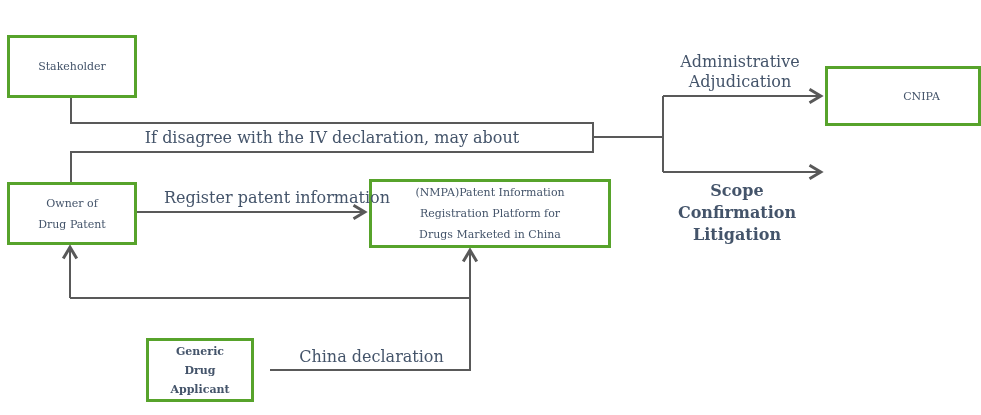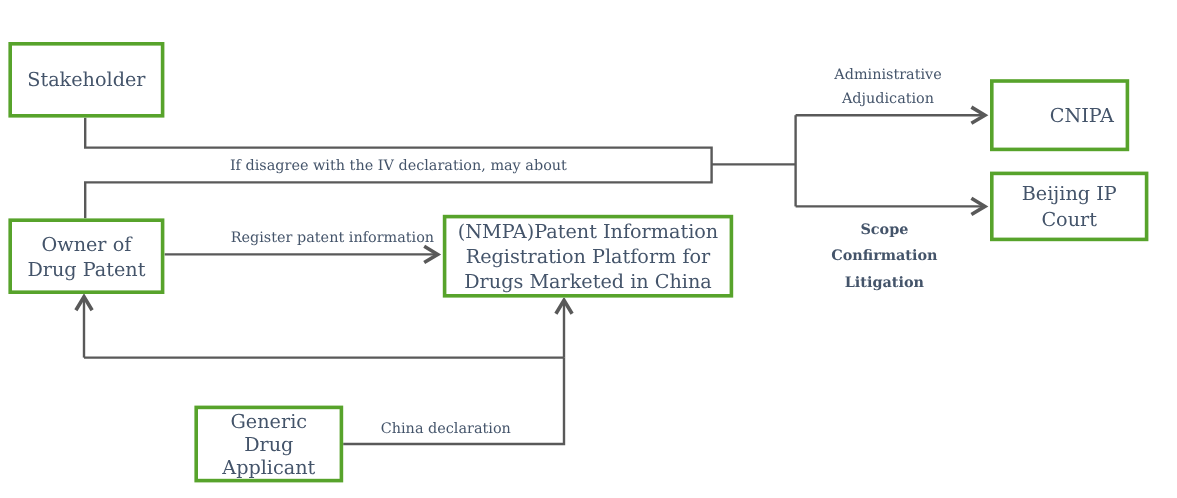--- a/index.html
+++ b/index.html
@@ -18,32 +18,32 @@
   }
   .connector-layer{position:absolute;left:0;top:0;}
   .edge{stroke:var(--connector);stroke-width:2;fill:none;}
   .arrowhead{stroke:var(--connector);stroke-width:2;fill:none;}
   .node{
     position:absolute;box-sizing:border-box;
     border:3px solid var(--node-border);
     background:var(--background);color:var(--text);
     display:flex;align-items:center;justify-content:center;
     text-align:center;white-space:pre;
-    font-size:16px;line-height:21px;
+    font-size:11px;line-height:21px;
   }
   #node-stakeholder{left:7px;top:35px;width:130px;height:63px;}
   #node-owner{left:7px;top:182px;width:130px;height:63px;}
   #node-platform{left:369px;top:179px;width:242px;height:69px;}
-  #node-generic{left:162px;top:338px;width:124px;height:64px;line-height:19px;}
-  #node-cnipa{left:825px;top:66px;width:116px;height:60px;padding-left:37px;}
+  #node-generic{left:146px;top:338px;width:108px;height:64px;line-height:19px;font-weight:bold;}
+  #node-cnipa{left:825px;top:66px;width:156px;height:60px;padding-left:37px;}
   #node-court{left:825px;top:143px;width:132px;height:58px;}
   .elabel{
     position:absolute;color:var(--text);
     display:flex;align-items:center;justify-content:center;
-    text-align:center;white-space:pre;font-size:12px;line-height:20px;
+    text-align:center;white-space:pre;font-size:16px;line-height:20px;
   }
   #label-disagree{left:71px;top:123px;width:522px;height:29px;}
   #label-register{left:137px;top:186px;width:232px;height:23px;margin-left:24px;}
   #label-notify{left:73px;top:276px;width:394px;height:21px;}
   #label-make{left:273px;top:346px;width:197px;height:21px;}
   #label-admin{left:657px;top:51px;width:166px;height:42px;}
   #label-scope{left:654px;top:179px;width:166px;height:68px;line-height:22px;font-weight:bold;}
 </style>
 </head>
 <body>
@@ -72,22 +72,20 @@
   <div class="node" id="node-stakeholder">Stakeholder</div>
   <div class="node" id="node-platform">(NMPA)Patent Information
 Registration Platform for
 Drugs Marketed in China</div>
   <div class="node" id="node-owner">Owner of
 Drug Patent</div>
   <div class="node" id="node-generic">Generic
 Drug
 Applicant</div>
   <div class="node" id="node-cnipa">CNIPA</div>
-  <div class="node" id="node-court">Beijing IP
-Court</div>
 
   <div class="elabel" id="label-disagree">If disagree with the IV declaration, may about</div>
   <div class="elabel" id="label-register">Register patent information</div>
   <div class="elabel" id="label-make">China declaration</div>
   <div class="elabel" id="label-admin">Administrative
 Adjudication</div>
   <div class="elabel" id="label-scope">Scope
 Confirmation
 Litigation</div>
 

